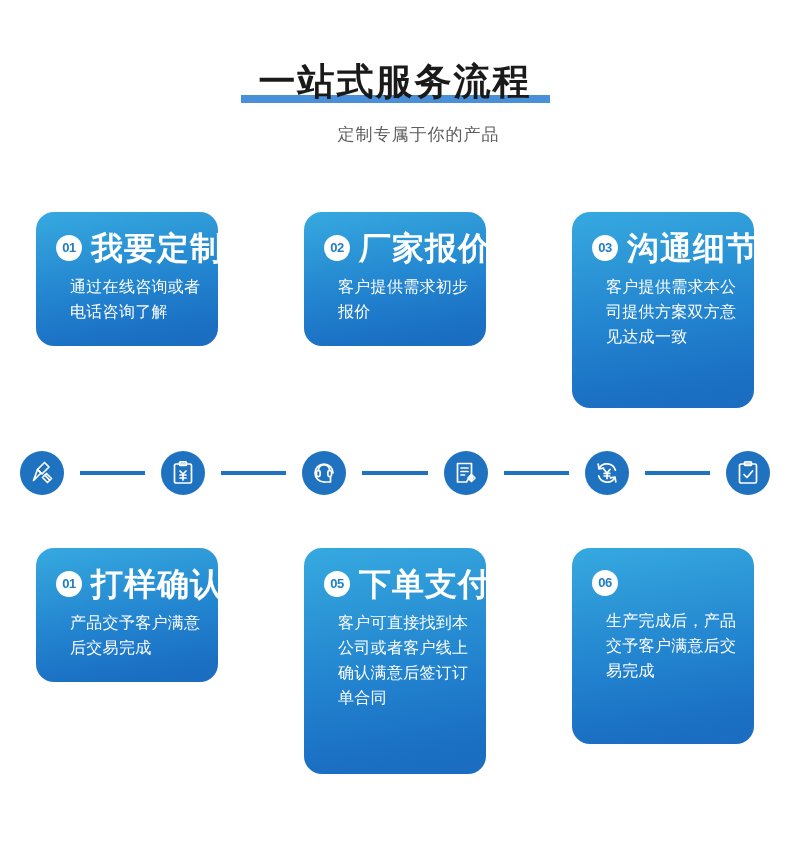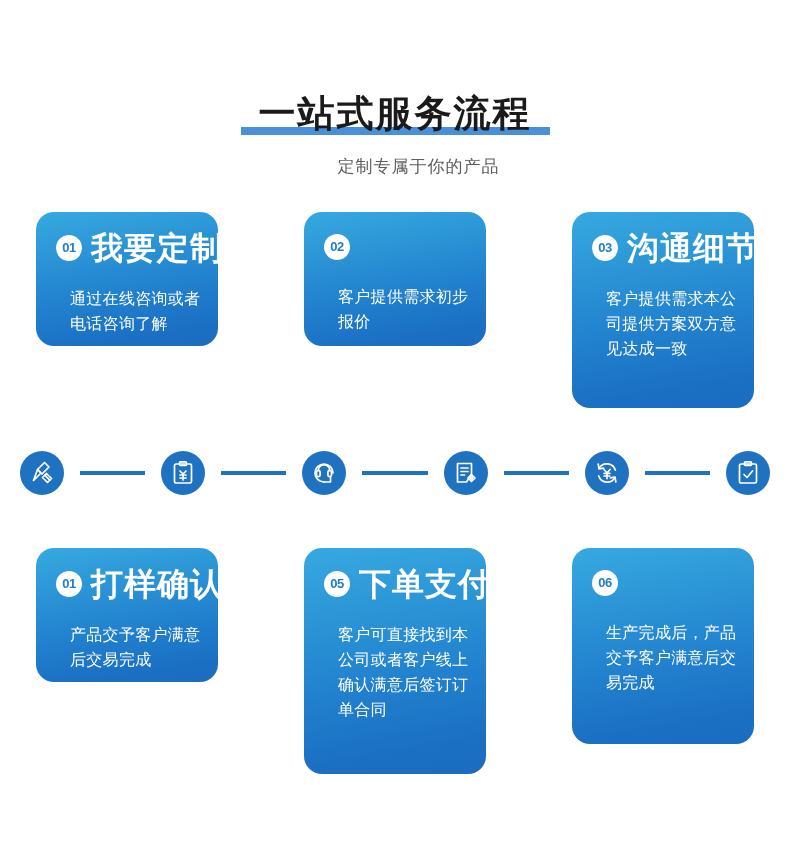--- a/index.html
+++ b/index.html
@@ -19,21 +19,20 @@
   .header {
     width: 790px;
     padding-top: 58px;
     text-align: center;
     position: relative;
   }
   .title-wrap {
     position: relative;
     display: inline-block;
     padding: 0 18px;
-    margin-top: 32px;
   }
   .title-underline {
     position: absolute;
     left: 0;
     right: 0;
     bottom: 3px;
     height: 8px;
     background: #4a90d9;
     z-index: 0;
   }
@@ -101,21 +100,21 @@
   }
   .card-title {
     font-size: 32px;
     line-height: 28px;
     font-weight: bold;
     color: #ffffff;
     letter-spacing: 1px;
     white-space: nowrap;
   }
   .card-body {
-    margin-top: 24px;
+    margin-top: 12px;
     padding-left: 18px;
     font-size: 16px;
     line-height: 25px;
     color: #ffffff;
     letter-spacing: 0.3px;
     word-break: break-all;
   }
 
   
   .icon-strip {
@@ -163,20 +162,21 @@
     <div class="card-head">
       <div class="num-badge">01</div>
       <div class="card-title">我要定制</div>
     </div>
     <div class="card-body">通过在线咨询或者电话咨询了解</div>
   </div>
 
   <div class="step-card card-h187">
     <div class="card-head">
       <div class="num-badge">02</div>
+      <div class="card-title">厂家报价</div>
     </div>
     <div class="card-body">客户提供需求初步报价</div>
   </div>
 
   <div class="step-card card-h196">
     <div class="card-head">
       <div class="num-badge">03</div>
       <div class="card-title">沟通细节</div>
     </div>
     <div class="card-body">客户提供需求本公司提供方案双方意见达成一致</div>

